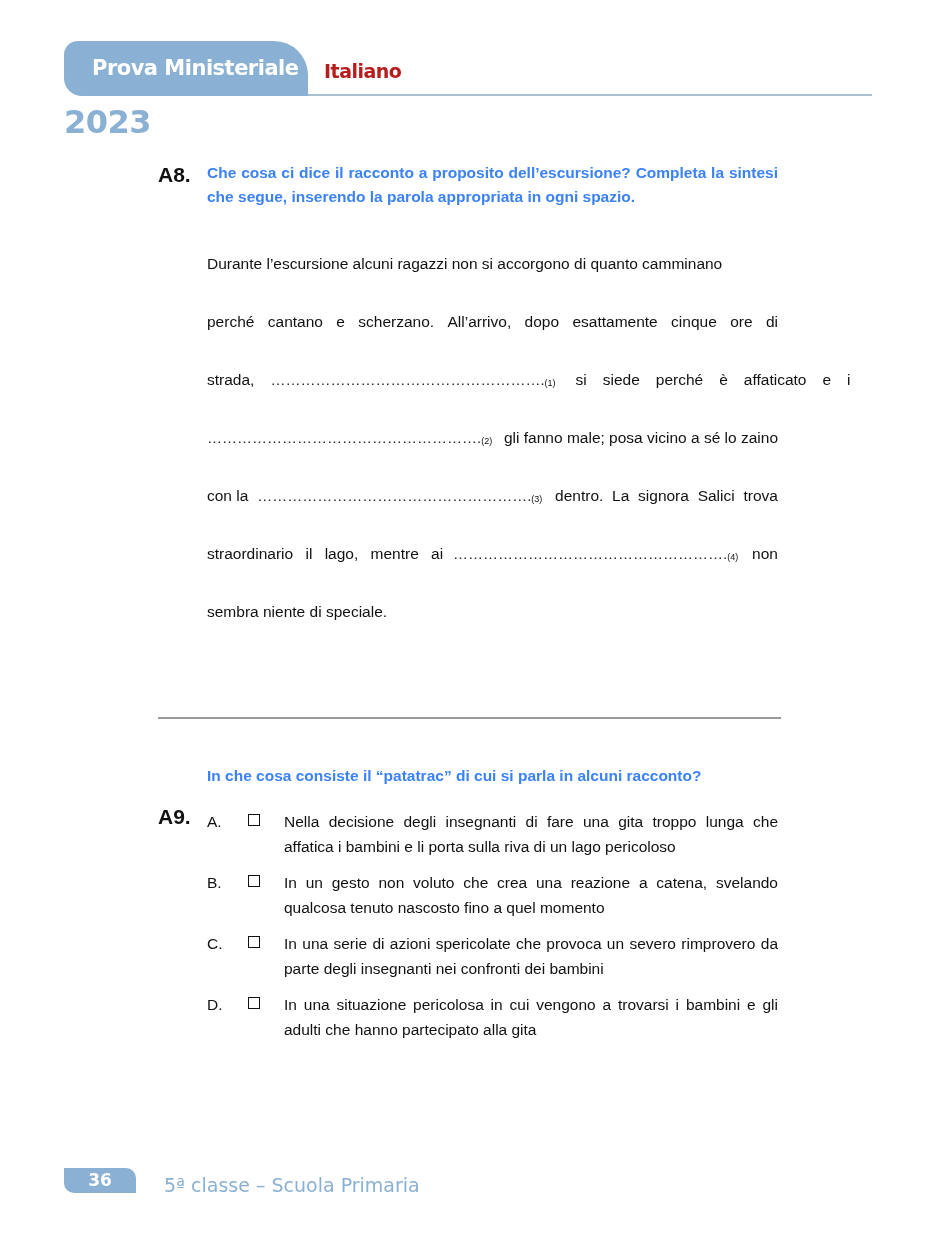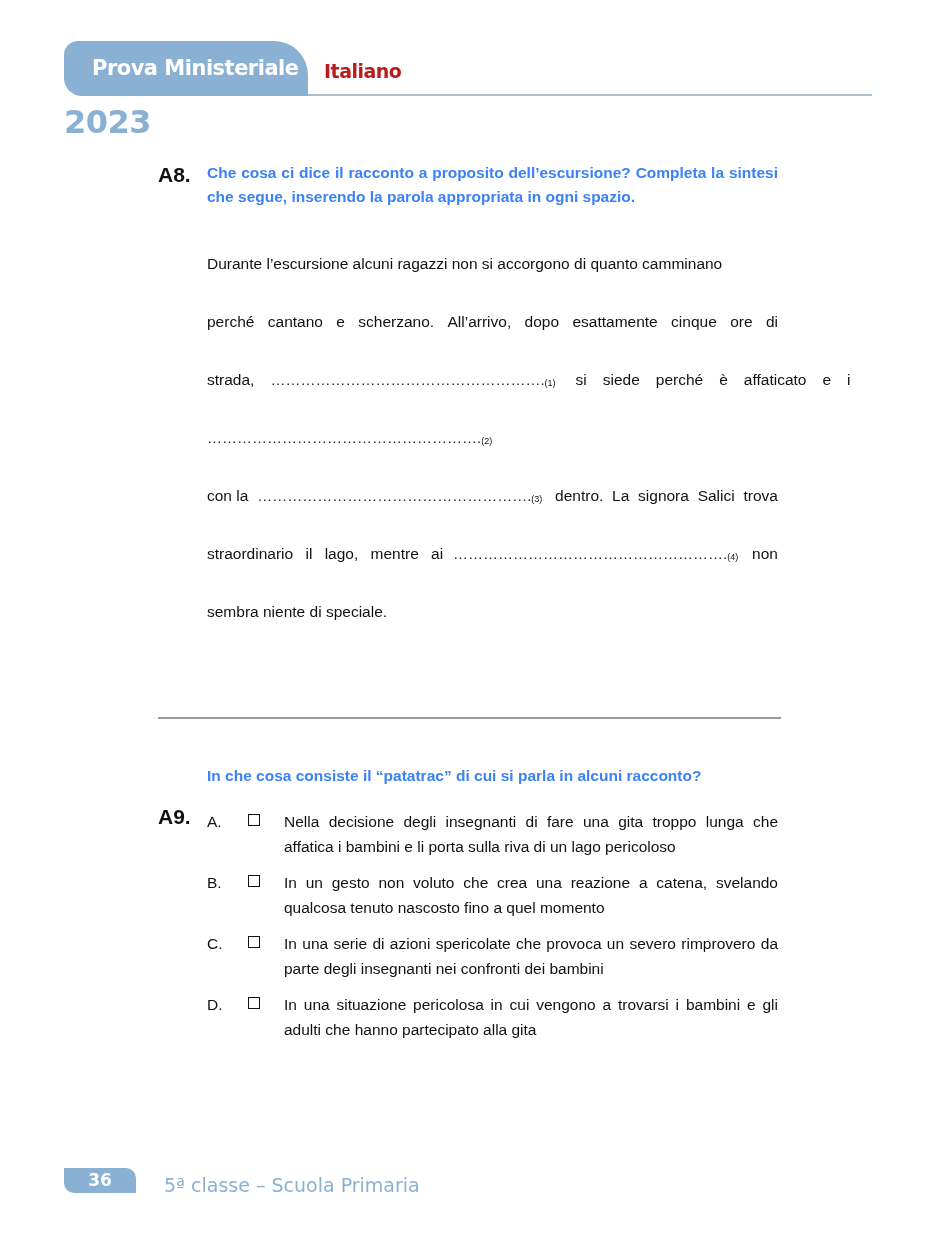--- a/index.html
+++ b/index.html
@@ -225,20 +225,21 @@
     <span>siede</span>
     <span>perché</span>
     <span>è</span>
     <span>affaticato</span>
     <span>e</span>
     <span>i</span>
   </div>
 
   <div class="cloze-line" style="top:174px;">
     <span><span class="blank">……………………………………………….</span><span class="blank-num">(2)</span></span>
+    <span class="seg">gli fanno male; posa vicino a sé lo zaino</span>
   </div>
 
   <div class="cloze-line" style="top:232px;">
     <span class="seg">con la</span>
     <span><span class="blank">……………………………………………….</span><span class="blank-num">(3)</span></span>
     <span>dentro.</span>
     <span>La</span>
     <span>signora</span>
     <span>Salici</span>
     <span>trova</span>

